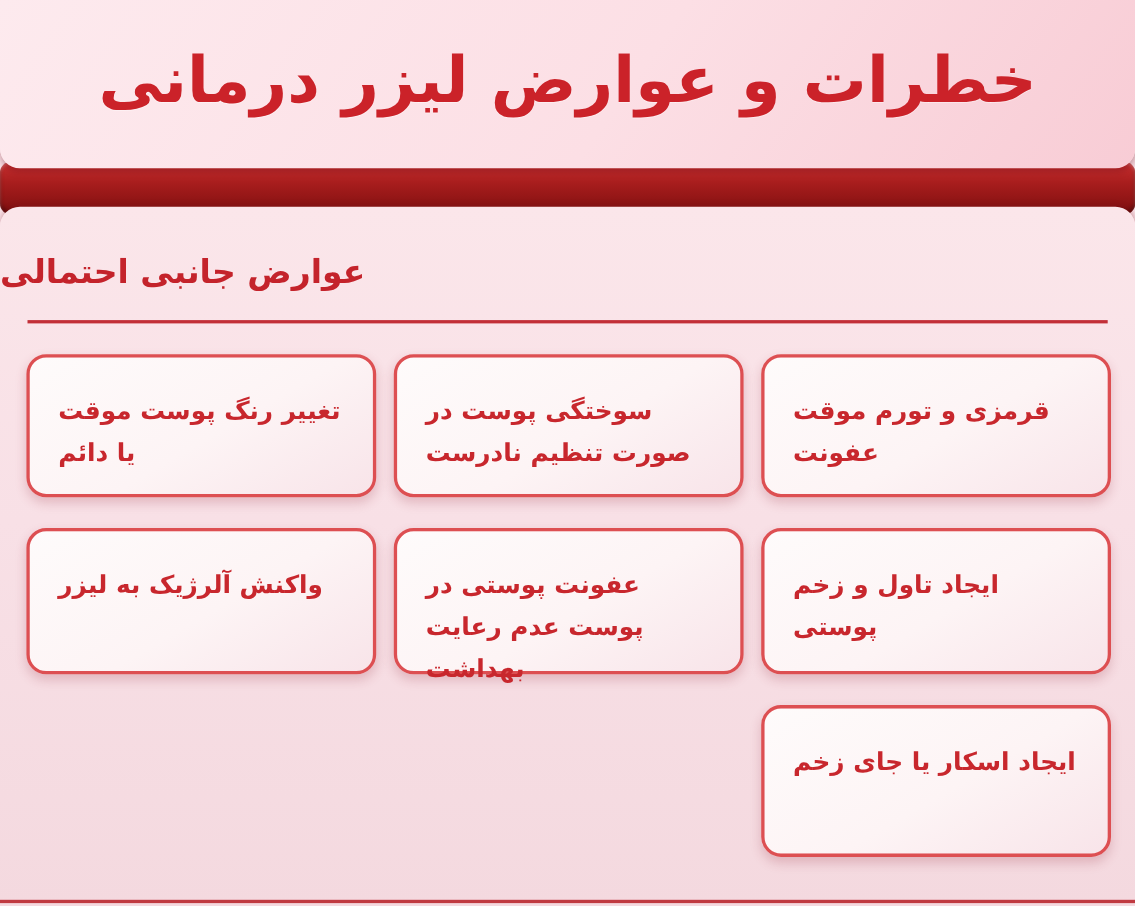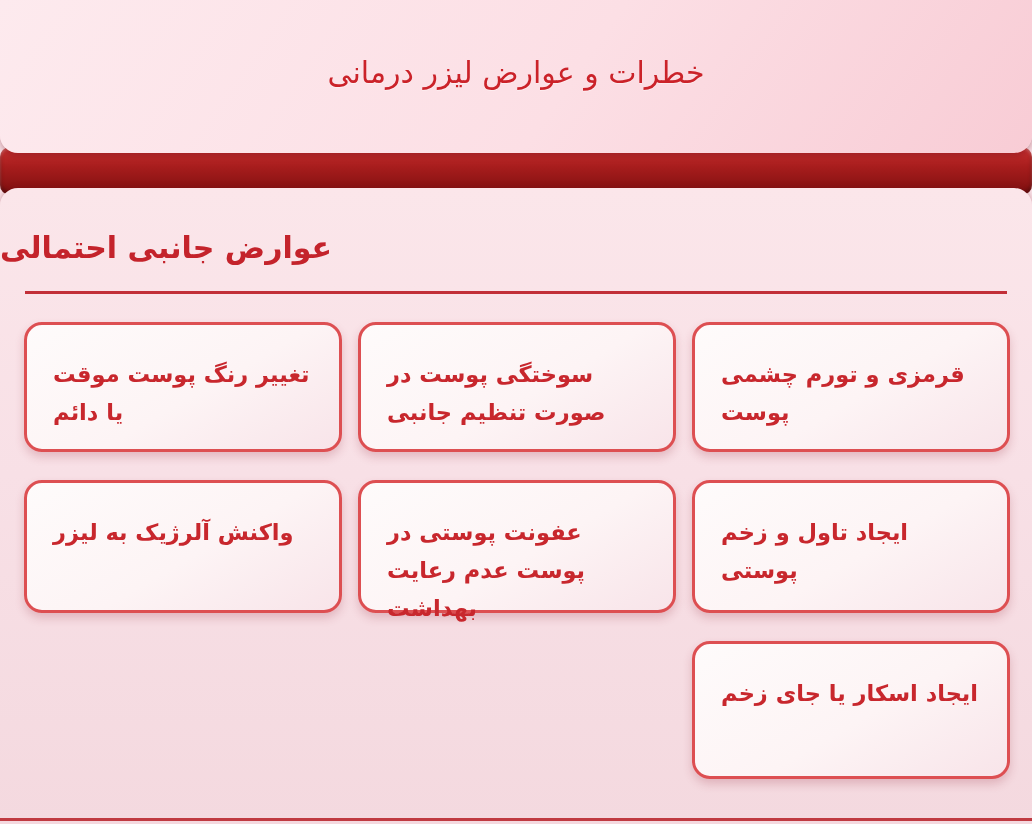--- a/index.html
+++ b/index.html
@@ -24,22 +24,22 @@
   .header-card {
     position: absolute; top: 0; left: 0; right: 0; height: 153px;
     z-index: 2;
     border-radius: 0 0 18px 18px;
     background: linear-gradient(125deg, #fdeaee 0%, #fcdfe5 55%, #f8ccd5 100%);
     box-shadow: 0 3px 6px rgba(110, 15, 25, 0.35);
     display: flex; align-items: center; justify-content: center;
   }
   .header-title {
     color: #cb2229;
-    font-size: 30px;
-    font-weight: 400;
+    font-size: 58px;
+    font-weight: 700;
     letter-spacing: 0.5px;
     padding-bottom: 8px;
     text-shadow: 0 1px 0 rgba(255,255,255,0.4);
   }
 
   
   .panel {
     position: absolute; top: 188px; left: 0; right: 0; bottom: 0;
     z-index: 2;
     border-radius: 18px 18px 0 0;
@@ -100,24 +100,24 @@
     <h1 class="header-title">خطرات و عوارض لیزر درمانی</h1>
   </header>
 
   <main class="panel">
     <h2 class="section-title">عوارض جانبی احتمالی</h2>
 
     <hr class="section-divider">
 
     <div class="cards-grid">
       <div class="card">
-        <div class="card-label">قرمزی و تورم چشمی پوست</div>
+        <div class="card-label">قرمزی و تورم موقت عفونت</div>
       </div>
       <div class="card">
-        <div class="card-label">سوختگی پوست در صورت تنظیم جانبی</div>
+        <div class="card-label">سوختگی پوست در صورت تنظیم نادرست</div>
       </div>
       <div class="card">
         <div class="card-label">تغییر رنگ پوست موقت یا دائم</div>
       </div>
       <div class="card">
         <div class="card-label">ایجاد تاول و زخم پوستی</div>
       </div>
       <div class="card">
         <div class="card-label">عفونت پوستی در پوست عدم رعایت بهداشت</div>
       </div>

